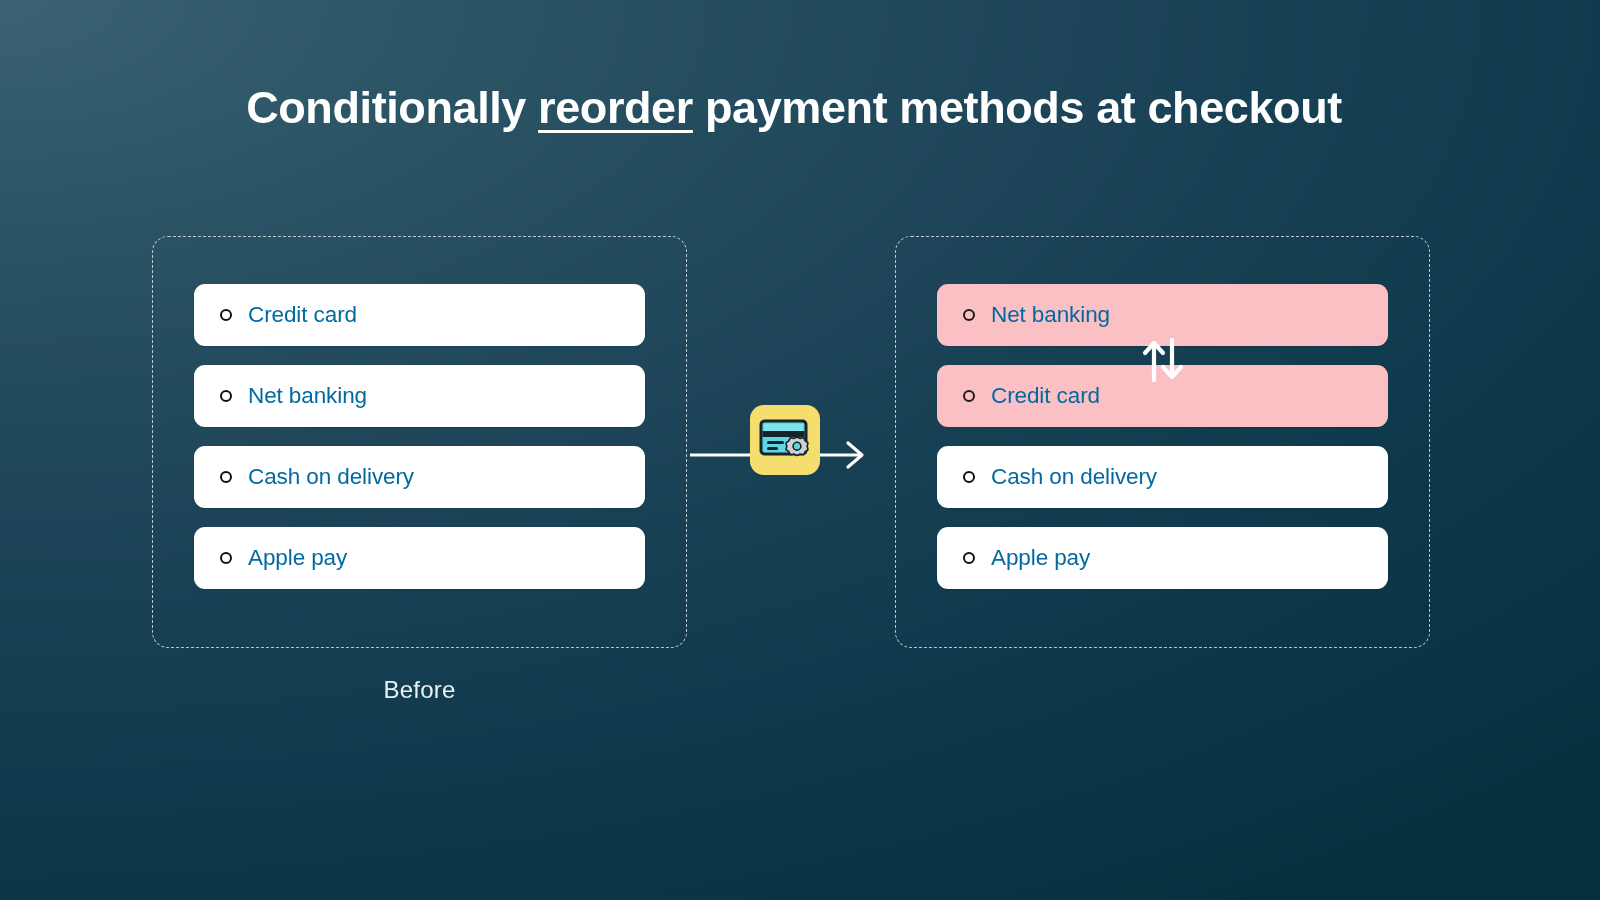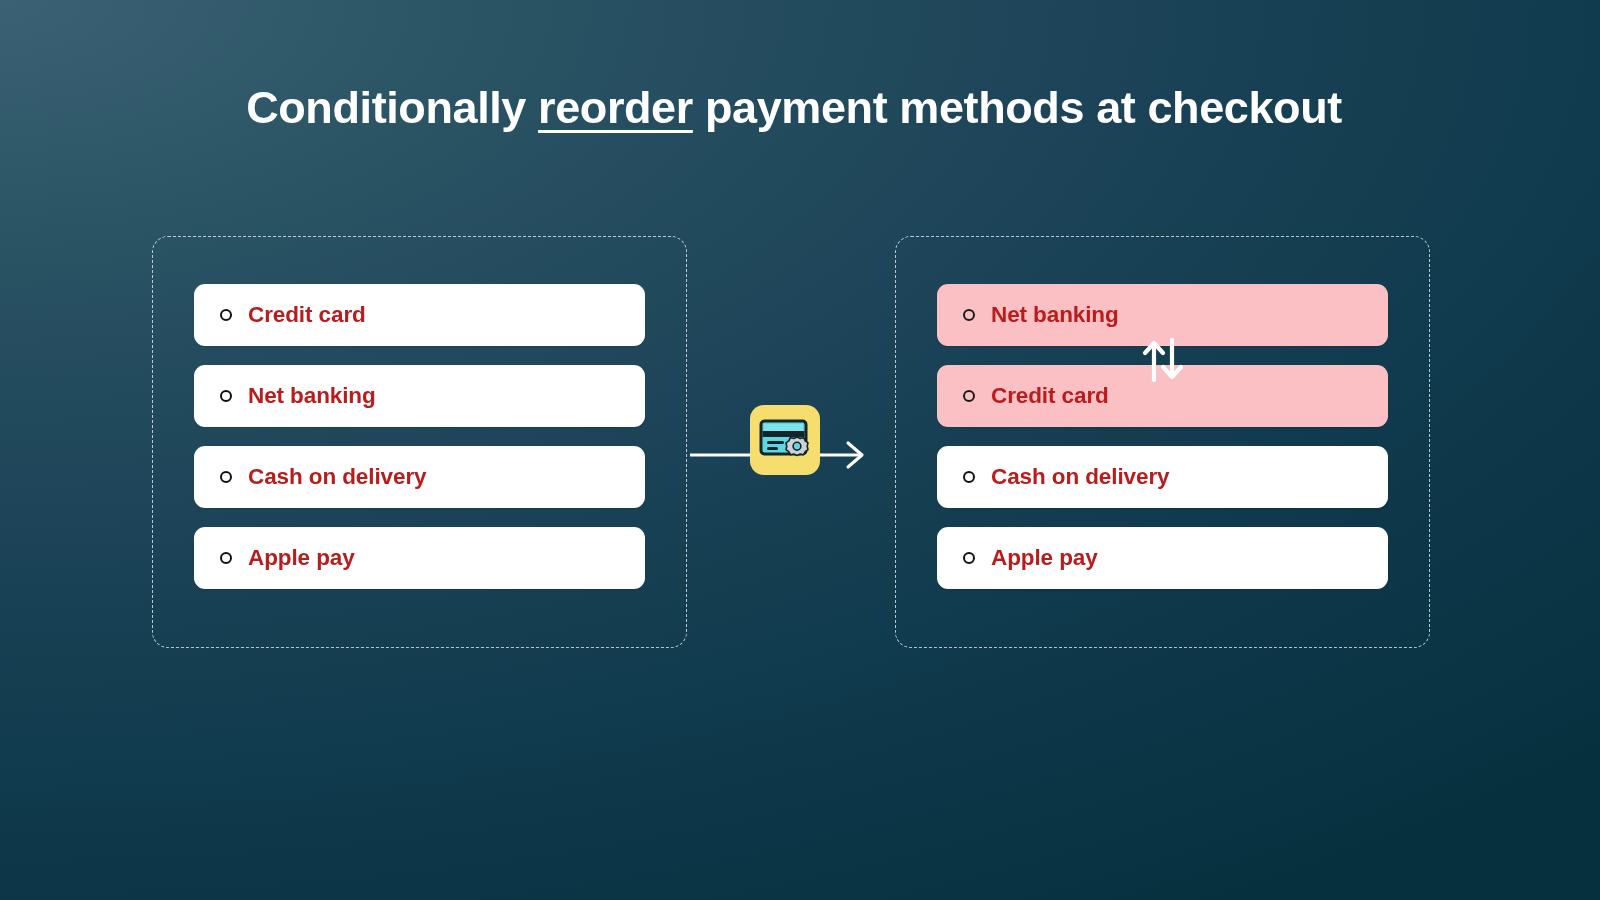--- a/index.html
+++ b/index.html
@@ -75,23 +75,23 @@
     width:12px; height:12px;
     border:2.3px solid #111111;
     border-radius:50%;
     flex:none;
     margin-right:16px;
     background:transparent;
   }
   .row.pink .radio { border-color:#1b1b1b; }
 
   .row-label {
-    color:#b91c1c;
+    color:#0369a1;
     font-size:22.5px;
-    font-weight:700;
+    font-weight:400;
     letter-spacing:-0.1px;
     line-height:1;
   }
 
   .caption {
     position:absolute;
     top:440px;
     width:535px;
     text-align:center;
     color:#e9f1f4;
@@ -163,20 +163,21 @@
       </div>
 
       <div class="row">
         <span class="radio"></span>
         <span class="row-label">Apple pay</span>
       </div>
 
     </div>
   </div>
 
+  <div class="caption left">Before</div>
 
   <div class="mid">
     <svg class="mid-line" viewBox="0 0 185 34">
       <line x1="2" y1="17" x2="172" y2="17" stroke="#ffffff" stroke-width="3.2" stroke-linecap="butt"></line>
       <polyline points="160,5 174,17 160,29" fill="none" stroke="#ffffff" stroke-width="3.2" stroke-linecap="round" stroke-linejoin="round"></polyline>
     </svg>
 
     <div class="mid-icon">
       <svg class="card-svg" width="54" height="46" viewBox="0 0 54 46">
 

